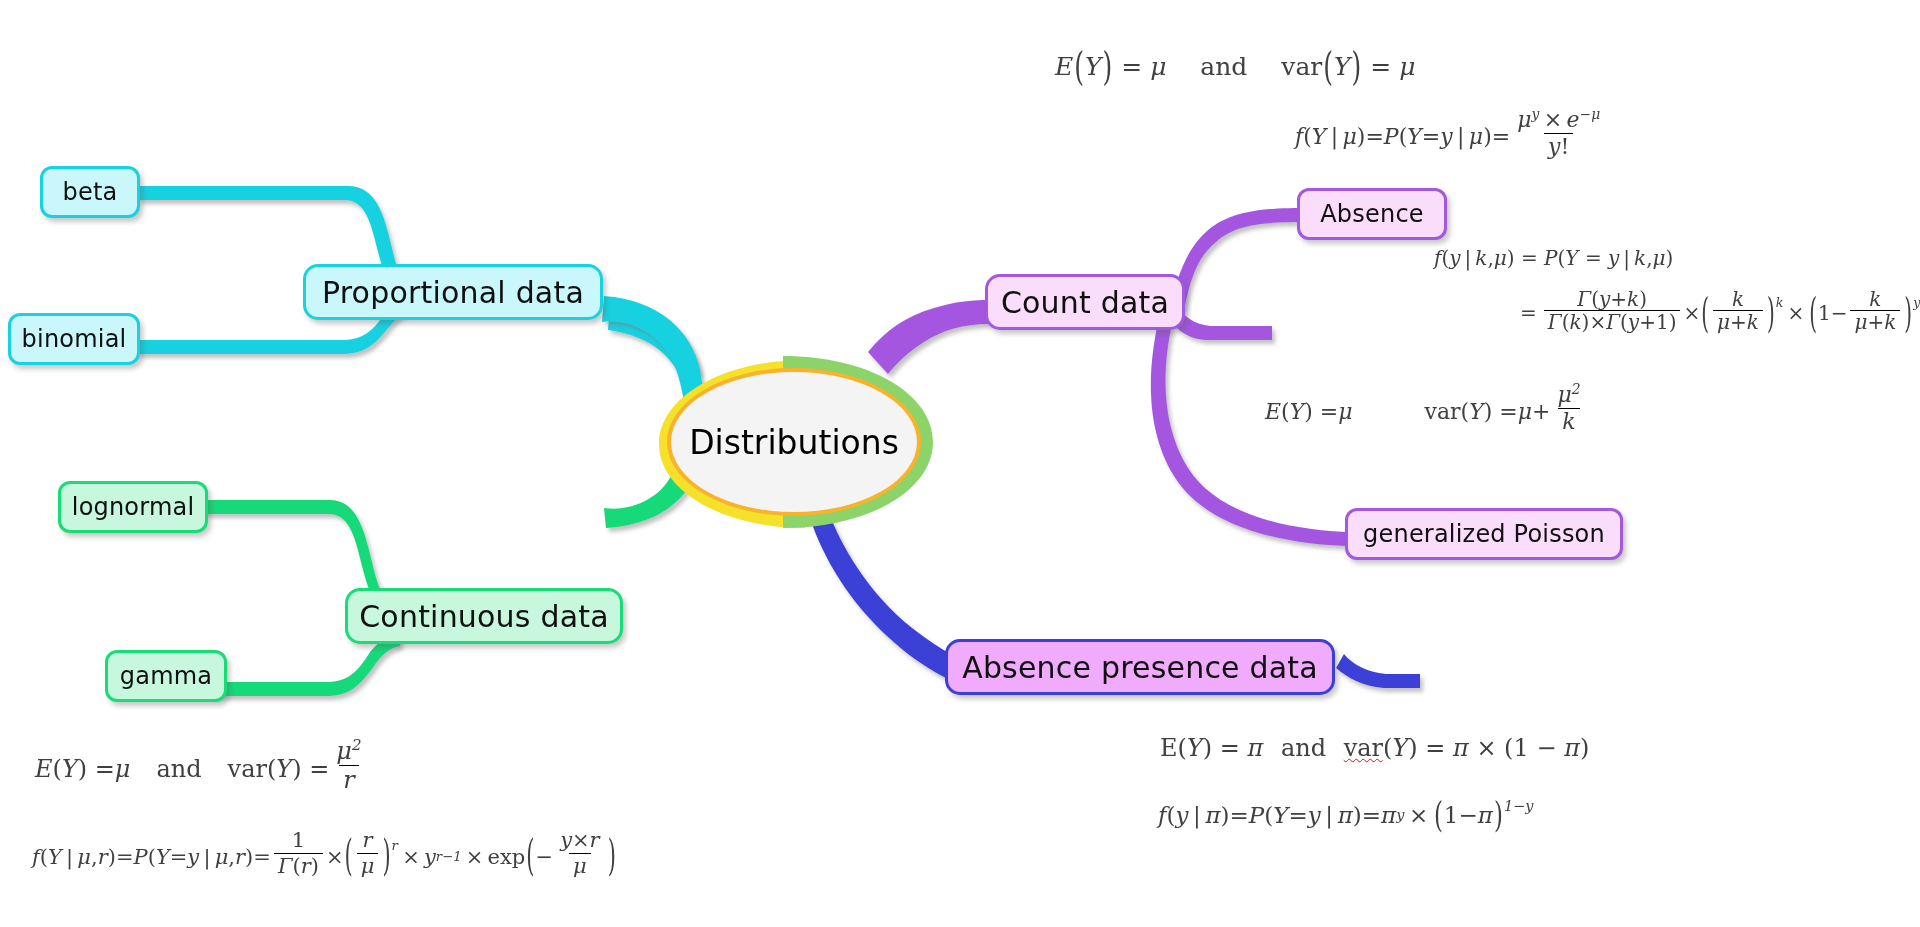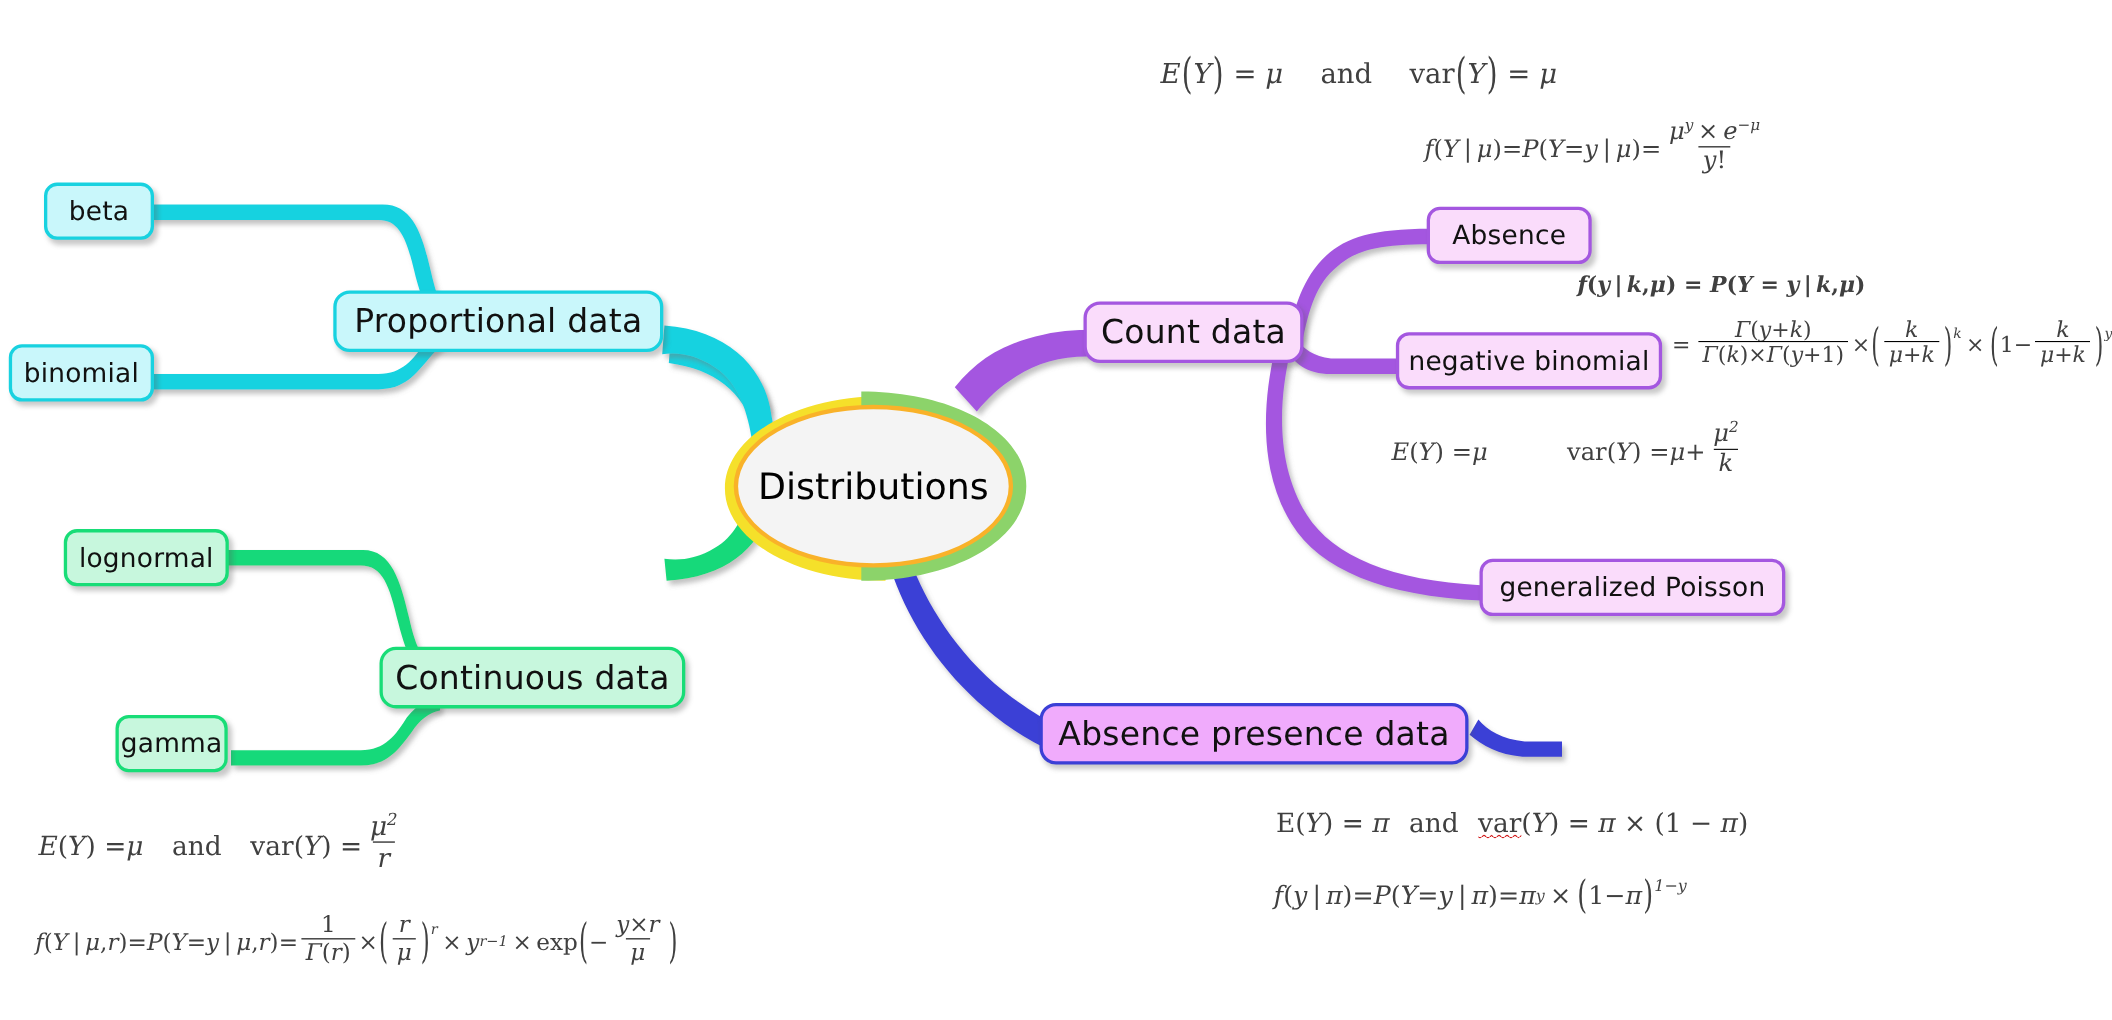--- a/index.html
+++ b/index.html
@@ -236,31 +236,28 @@
   </div>
 
   <div class="node lvl2 theme-cyan" style="left:8px; top:313px; width:132px; height:52px;">
     <span>binomial</span>
   </div>
 
   <div class="node lvl2 theme-green" style="left:58px; top:481px; width:150px; height:52px;">
     <span>lognormal</span>
   </div>
 
-  <div class="node lvl2 theme-green" style="left:105px; top:650px; width:102px; height:52px;">
+  <div class="node lvl2 theme-green" style="left:105px; top:650px; width:122px; height:52px;">
     <span>gamma</span>
   </div>
 
   <div class="node lvl2 theme-purple" style="left:1297px; top:188px; width:150px; height:52px;">
     <span>Absence</span>
   </div>
 
-  <div class="node lvl2 theme-purple" style="left:1269px; top:302px; width:242px; height:52px;">
-    <span>negative binomial</span>
-  </div>
 
   <div class="node lvl2 theme-purple" style="left:1345px; top:508px; width:278px; height:52px;">
     <span>generalized Poisson</span>
   </div>
 
 
   <div class="formula" style="left:1055px; top:52px; font-size:25px;">
     <span class="mi">E</span><span class="paren-sm">(</span><span class="mi">Y</span><span class="paren-sm">)</span>
     <span class="mtxt"> = </span><span class="mi">μ</span>
     <span class="gap-md"></span><span class="mtxt">and</span><span class="gap-md"></span>
@@ -284,21 +281,21 @@
       <span class="mtxt"> | </span>
       <span class="mi">μ</span>
       <span class="mtxt">)</span>
     <span class="mtxt"> = </span>
     <span class="frac">
       <span class="num"><span class="mi">μ</span><sup>y</sup><span class="mtxt"> × </span><span class="mi">e</span><sup>−μ</sup></span>
       <span class="den"><span class="mi">y</span><span class="mtxt">!</span></span>
     </span>
   </div>
 
-  <div class="formula" style="left:1434px; top:246px; font-size:20px;font-weight:bold;">
+  <div class="formula" style="left:1434px; top:246px; font-size:20px;">
     <span class="mi">f</span><span class="mtxt">(</span><span class="mi">y</span><span class="mtxt"> | </span><span class="mi">k</span><span class="mtxt">,</span><span class="mi">μ</span><span class="mtxt">)</span>
     <span class="mtxt"> = </span>
     <span class="mi">P</span><span class="mtxt">(</span><span class="mi">Y</span><span class="mtxt"> = </span><span class="mi">y</span><span class="mtxt"> | </span><span class="mi">k</span><span class="mtxt">,</span><span class="mi">μ</span><span class="mtxt">)</span>
   </div>
 
   <div class="formula bigwrap" style="left:1520px; top:290px; font-size:20px;">
     <span class="mtxt">= </span>
     <span class="frac">
       <span class="num"><span class="mi">Γ</span><span class="mtxt">(</span><span class="mi">y</span><span class="mtxt">+</span><span class="mi">k</span><span class="mtxt">)</span></span>
       <span class="den"><span class="mi">Γ</span><span class="mtxt">(</span><span class="mi">k</span><span class="mtxt">)×</span><span class="mi">Γ</span><span class="mtxt">(</span><span class="mi">y</span><span class="mtxt">+1)</span></span>

